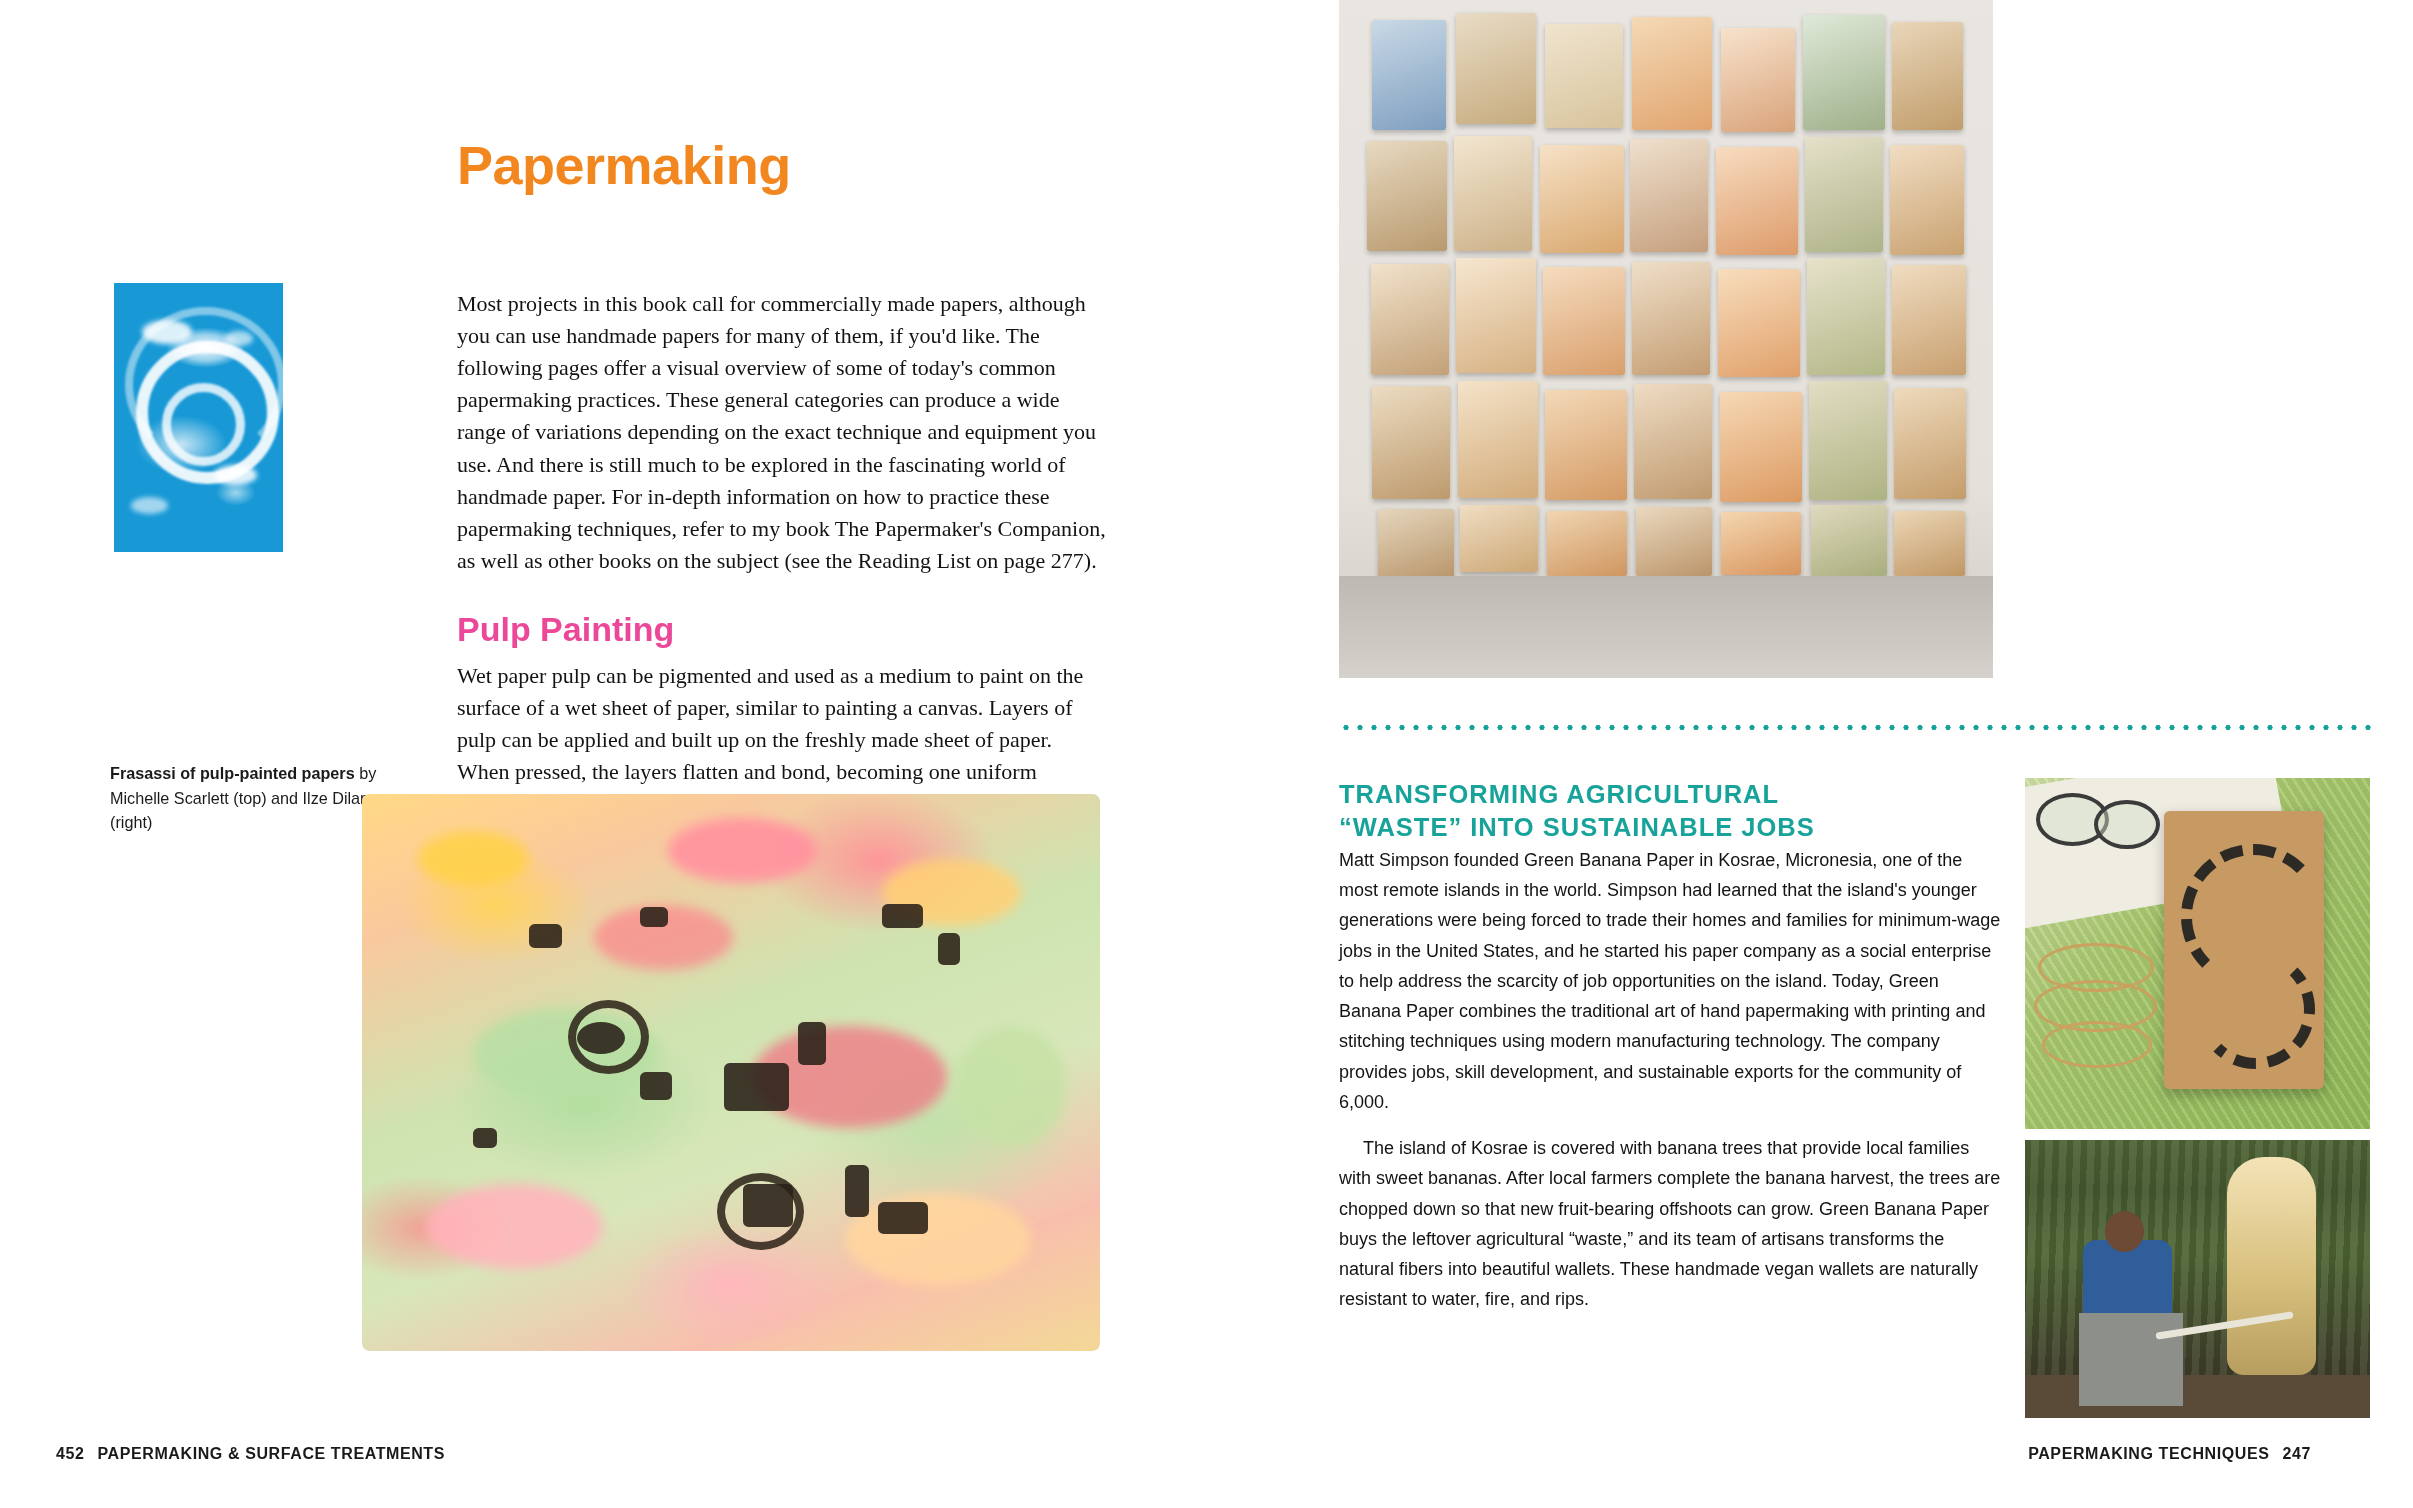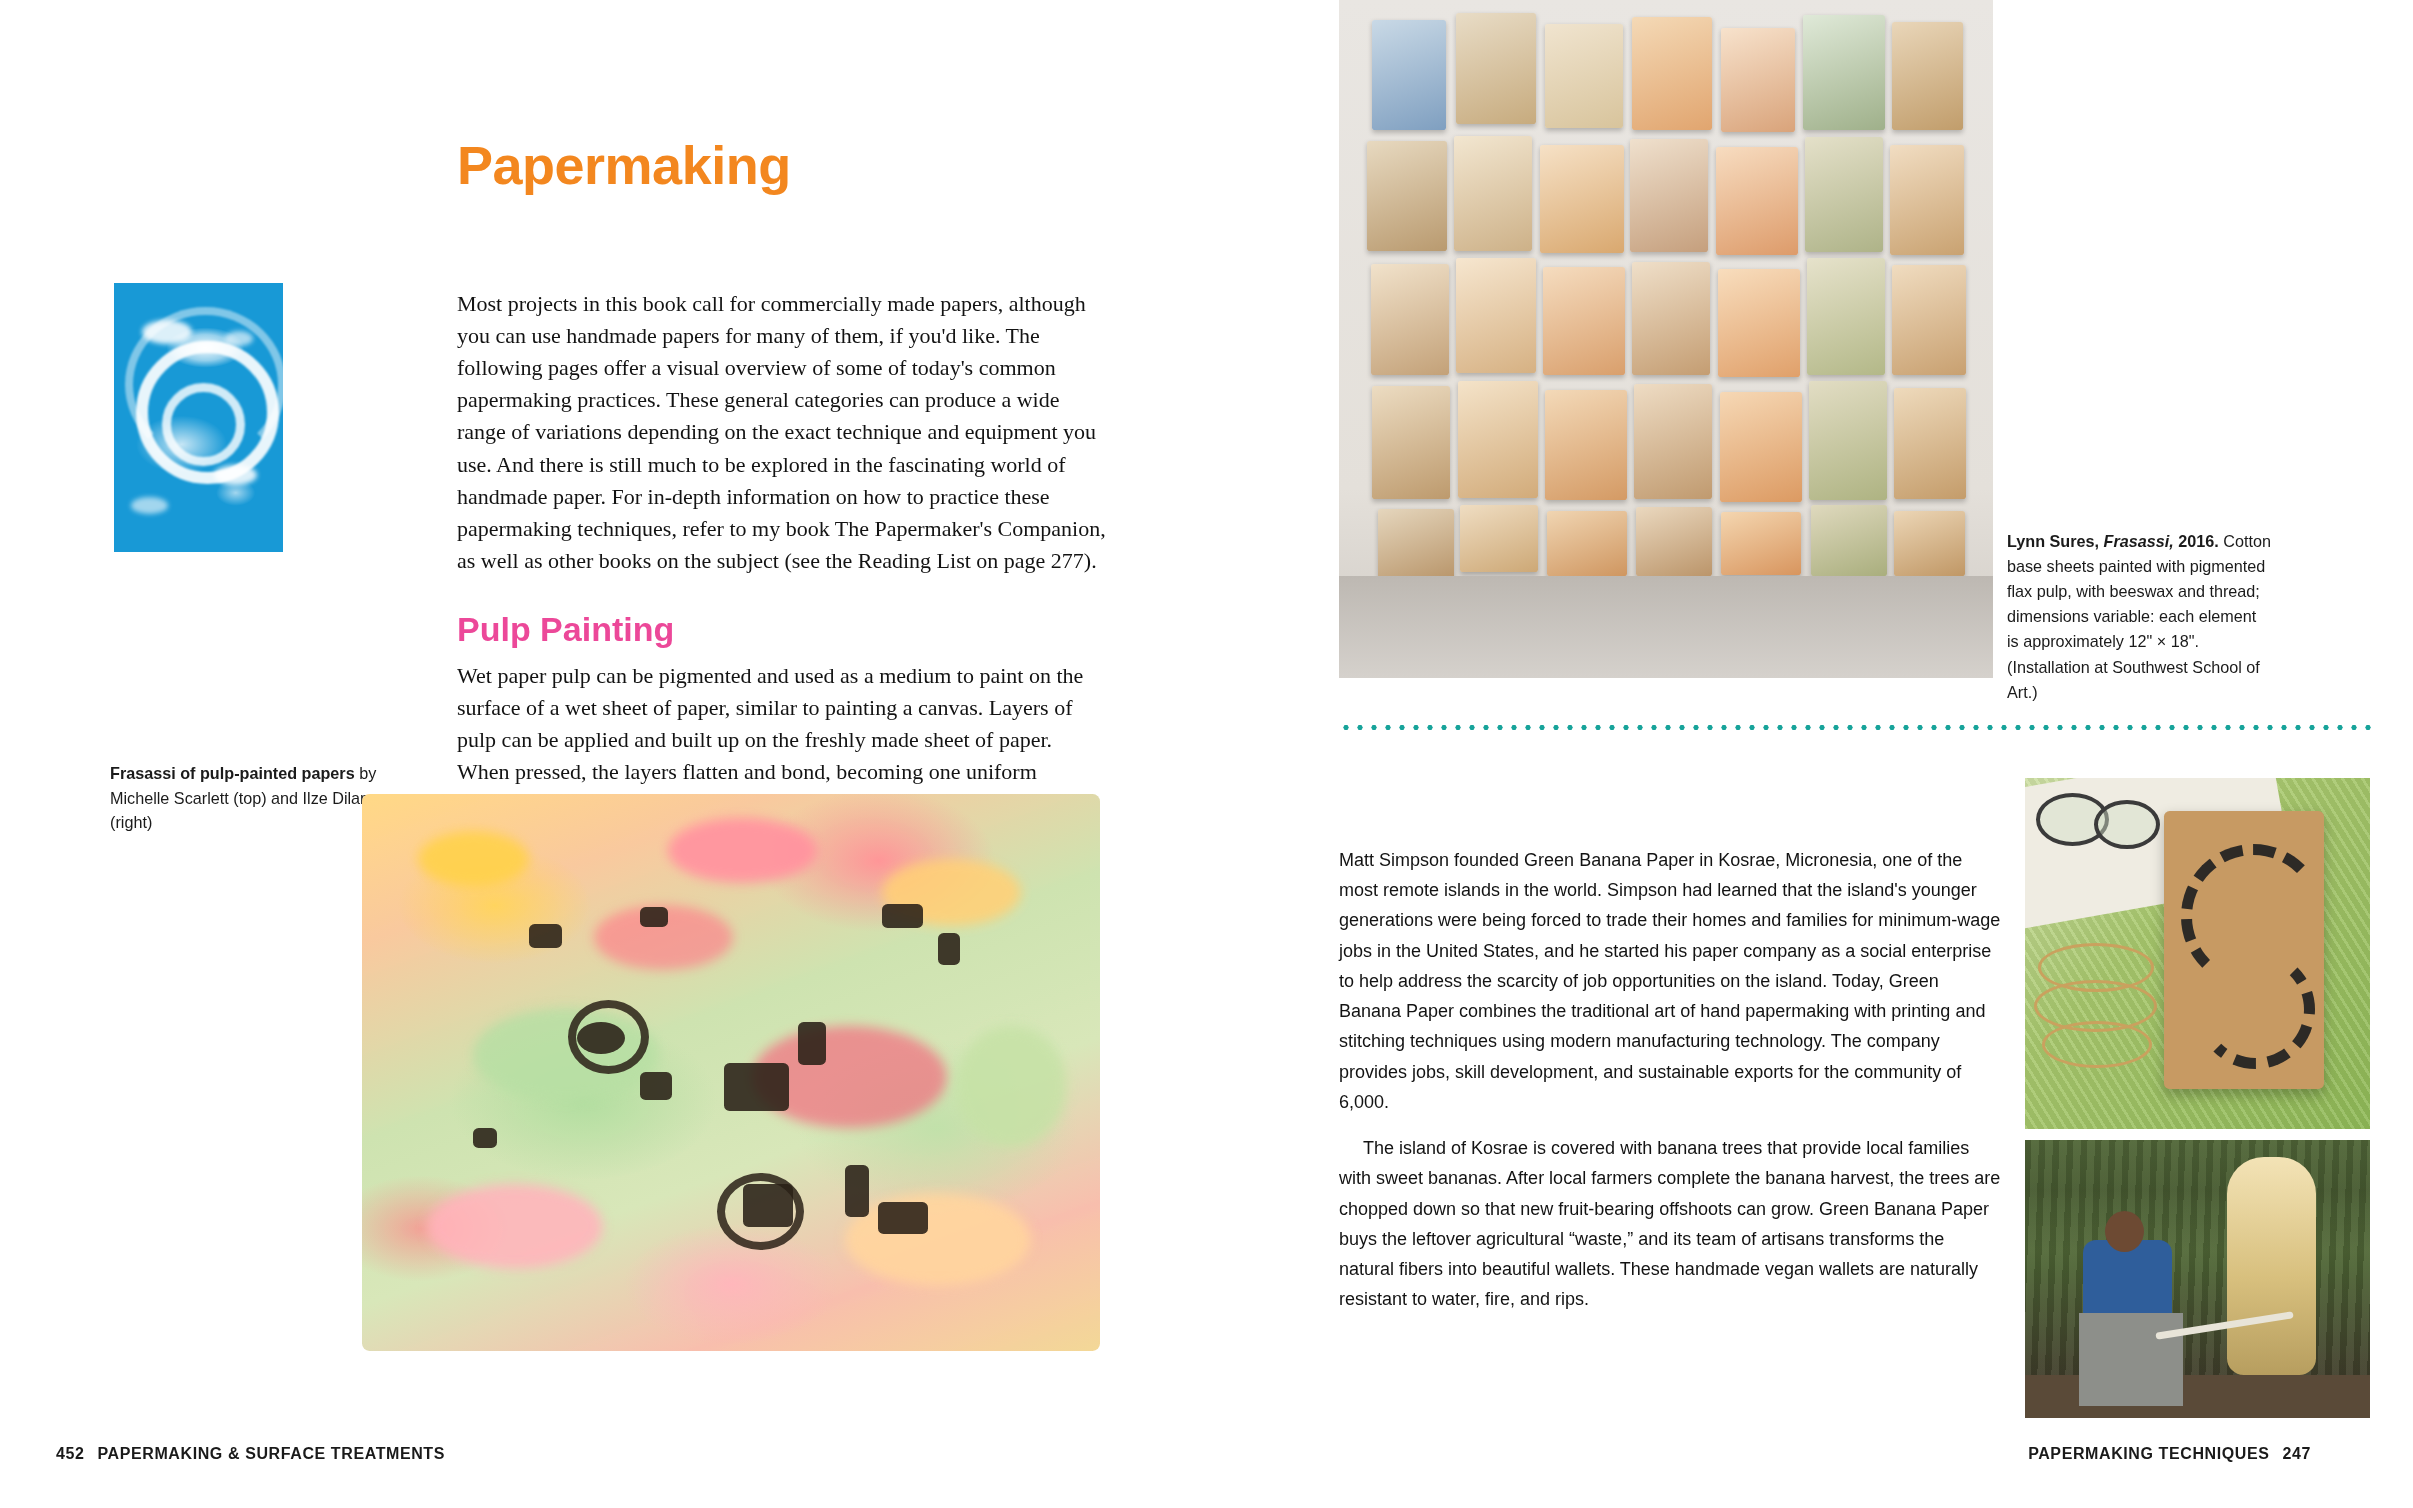--- a/index.html
+++ b/index.html
@@ -436,28 +436,27 @@
     <div class="tile" style="left:39px;  top:509px; width:76px;  height:69px;  background:linear-gradient(160deg,#e5d6bd,#b9966b);"></div>
     <div class="tile" style="left:121px; top:505px; width:78px;  height:67px;  background:linear-gradient(160deg,#efddc2,#cda876);"></div>
     <div class="tile" style="left:208px; top:511px; width:80px;  height:65px;  background:linear-gradient(160deg,#f0d5b2,#cf9660);"></div>
     <div class="tile" style="left:297px; top:507px; width:76px;  height:69px;  background:linear-gradient(160deg,#ead8bf,#bb956a);"></div>
     <div class="tile" style="left:382px; top:512px; width:80px;  height:63px;  background:linear-gradient(160deg,#f4d6b0,#d8955e);"></div>
     <div class="tile" style="left:472px; top:505px; width:76px;  height:71px;  background:linear-gradient(160deg,#dfd9be,#a9ae7d);"></div>
     <div class="tile" style="left:555px; top:511px; width:71px;  height:65px;  background:linear-gradient(160deg,#ecd6b6,#c09765);"></div>
     <div class="floor"></div>
   </div>
 
-  <div class="frasassi-caption">
-    <b>Lynn Sures,</b>
-    <i>Frasassi,</i>
-    <b>2016.</b><span> Cotton base sheets painted with pigmented flax pulp, with beeswax and thread; dimensions variable: each element is approximately 12" × 18". (Installation at Southwest School of Art.)</span>
-  </div>
 
   <div class="dotted-rule"></div>
 
+  <div class="sidebar-heading">
+    <div>TRANSFORMING AGRICULTURAL</div>
+    <div>“WASTE” INTO SUSTAINABLE JOBS</div>
+  </div>
 
   <div class="sidebar-body">
     <p>Matt Simpson founded Green Banana Paper in Kosrae, Micronesia, one of the most remote islands in the world. Simpson had learned that the island's younger generations were being forced to trade their homes and families for minimum-wage jobs in the United States, and he started his paper company as a social enterprise to help address the scarcity of job opportunities on the island. Today, Green Banana Paper combines the traditional art of hand papermaking with printing and stitching techniques using modern manufacturing technology. The company provides jobs, skill development, and sustainable exports for the community of 6,000.</p>
     <p>The island of Kosrae is covered with banana trees that provide local families with sweet bananas. After local farmers complete the banana harvest, the trees are chopped down so that new fruit-bearing offshoots can grow. Green Banana Paper buys the leftover agricultural “waste,” and its team of artisans transforms the natural fibers into beautiful wallets. These handmade vegan wallets are naturally resistant to water, fire, and rips.</p>
   </div>
 
   <div class="wallet-img">
     <div class="leaf"></div>
     <div class="cloth"></div>
     <div class="glasses" style="left:11px; top:15px; width:65px; height:45px;"></div>

